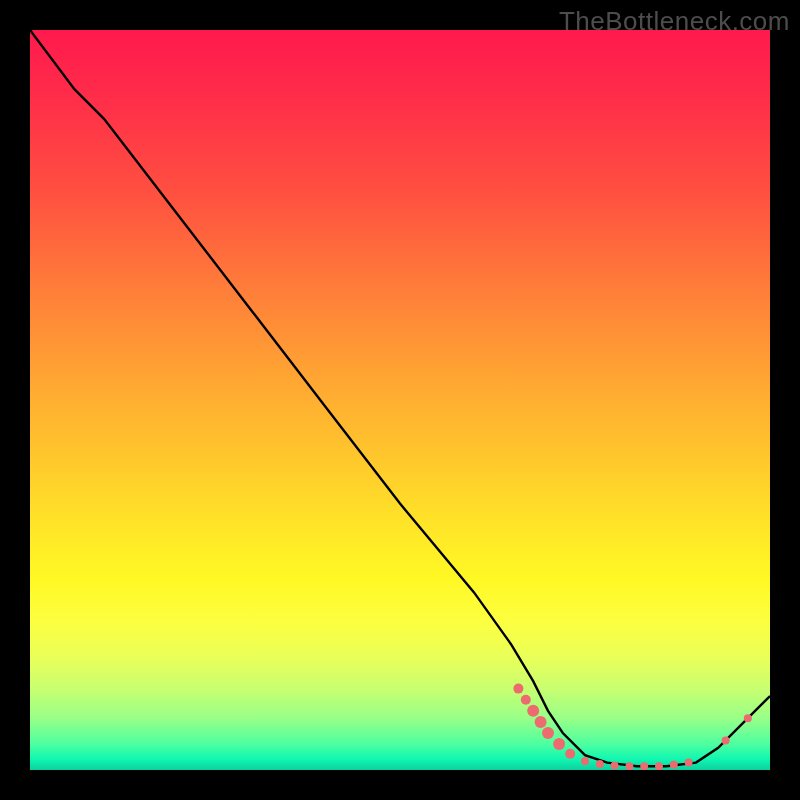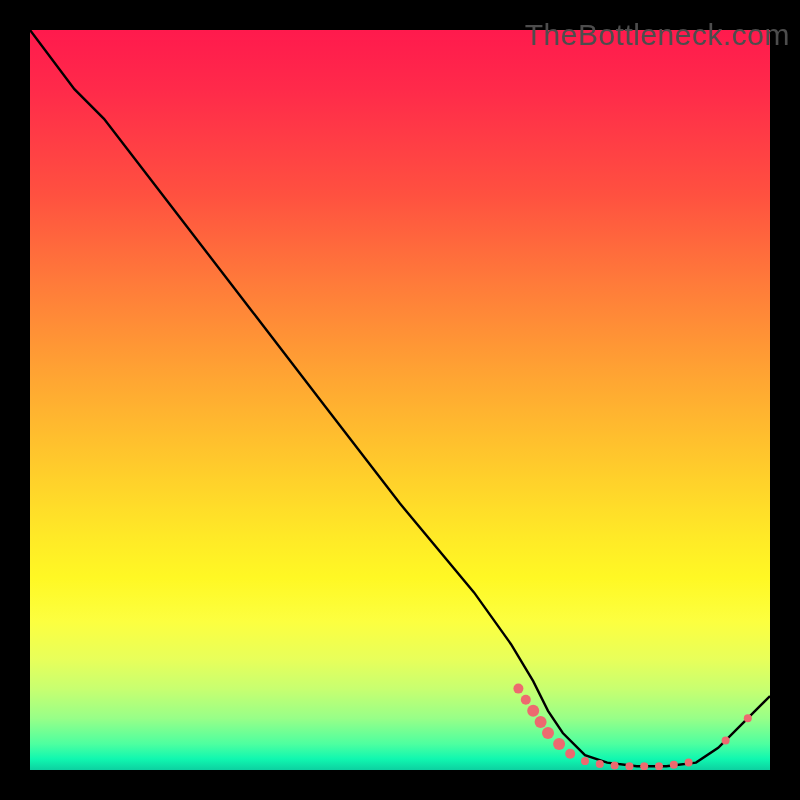--- a/index.html
+++ b/index.html
@@ -12,24 +12,24 @@
     font-family: Arial, Helvetica, sans-serif;
   }
   .frame {
     position: relative;
     width: 800px;
     height: 800px;
     background: #000;
   }
   .watermark {
     position: absolute;
-    top: 18px;
+    top: 6px;
     right: 10px;
     color: #4d4d4d;
-    font-size: 30px;
+    font-size: 26px;
     font-weight: 400;
     letter-spacing: 0.5px;
     z-index: 3;
   }
   .plot-area {
     position: absolute;
     left: 30px;
     top: 30px;
     width: 740px;
     height: 740px;

